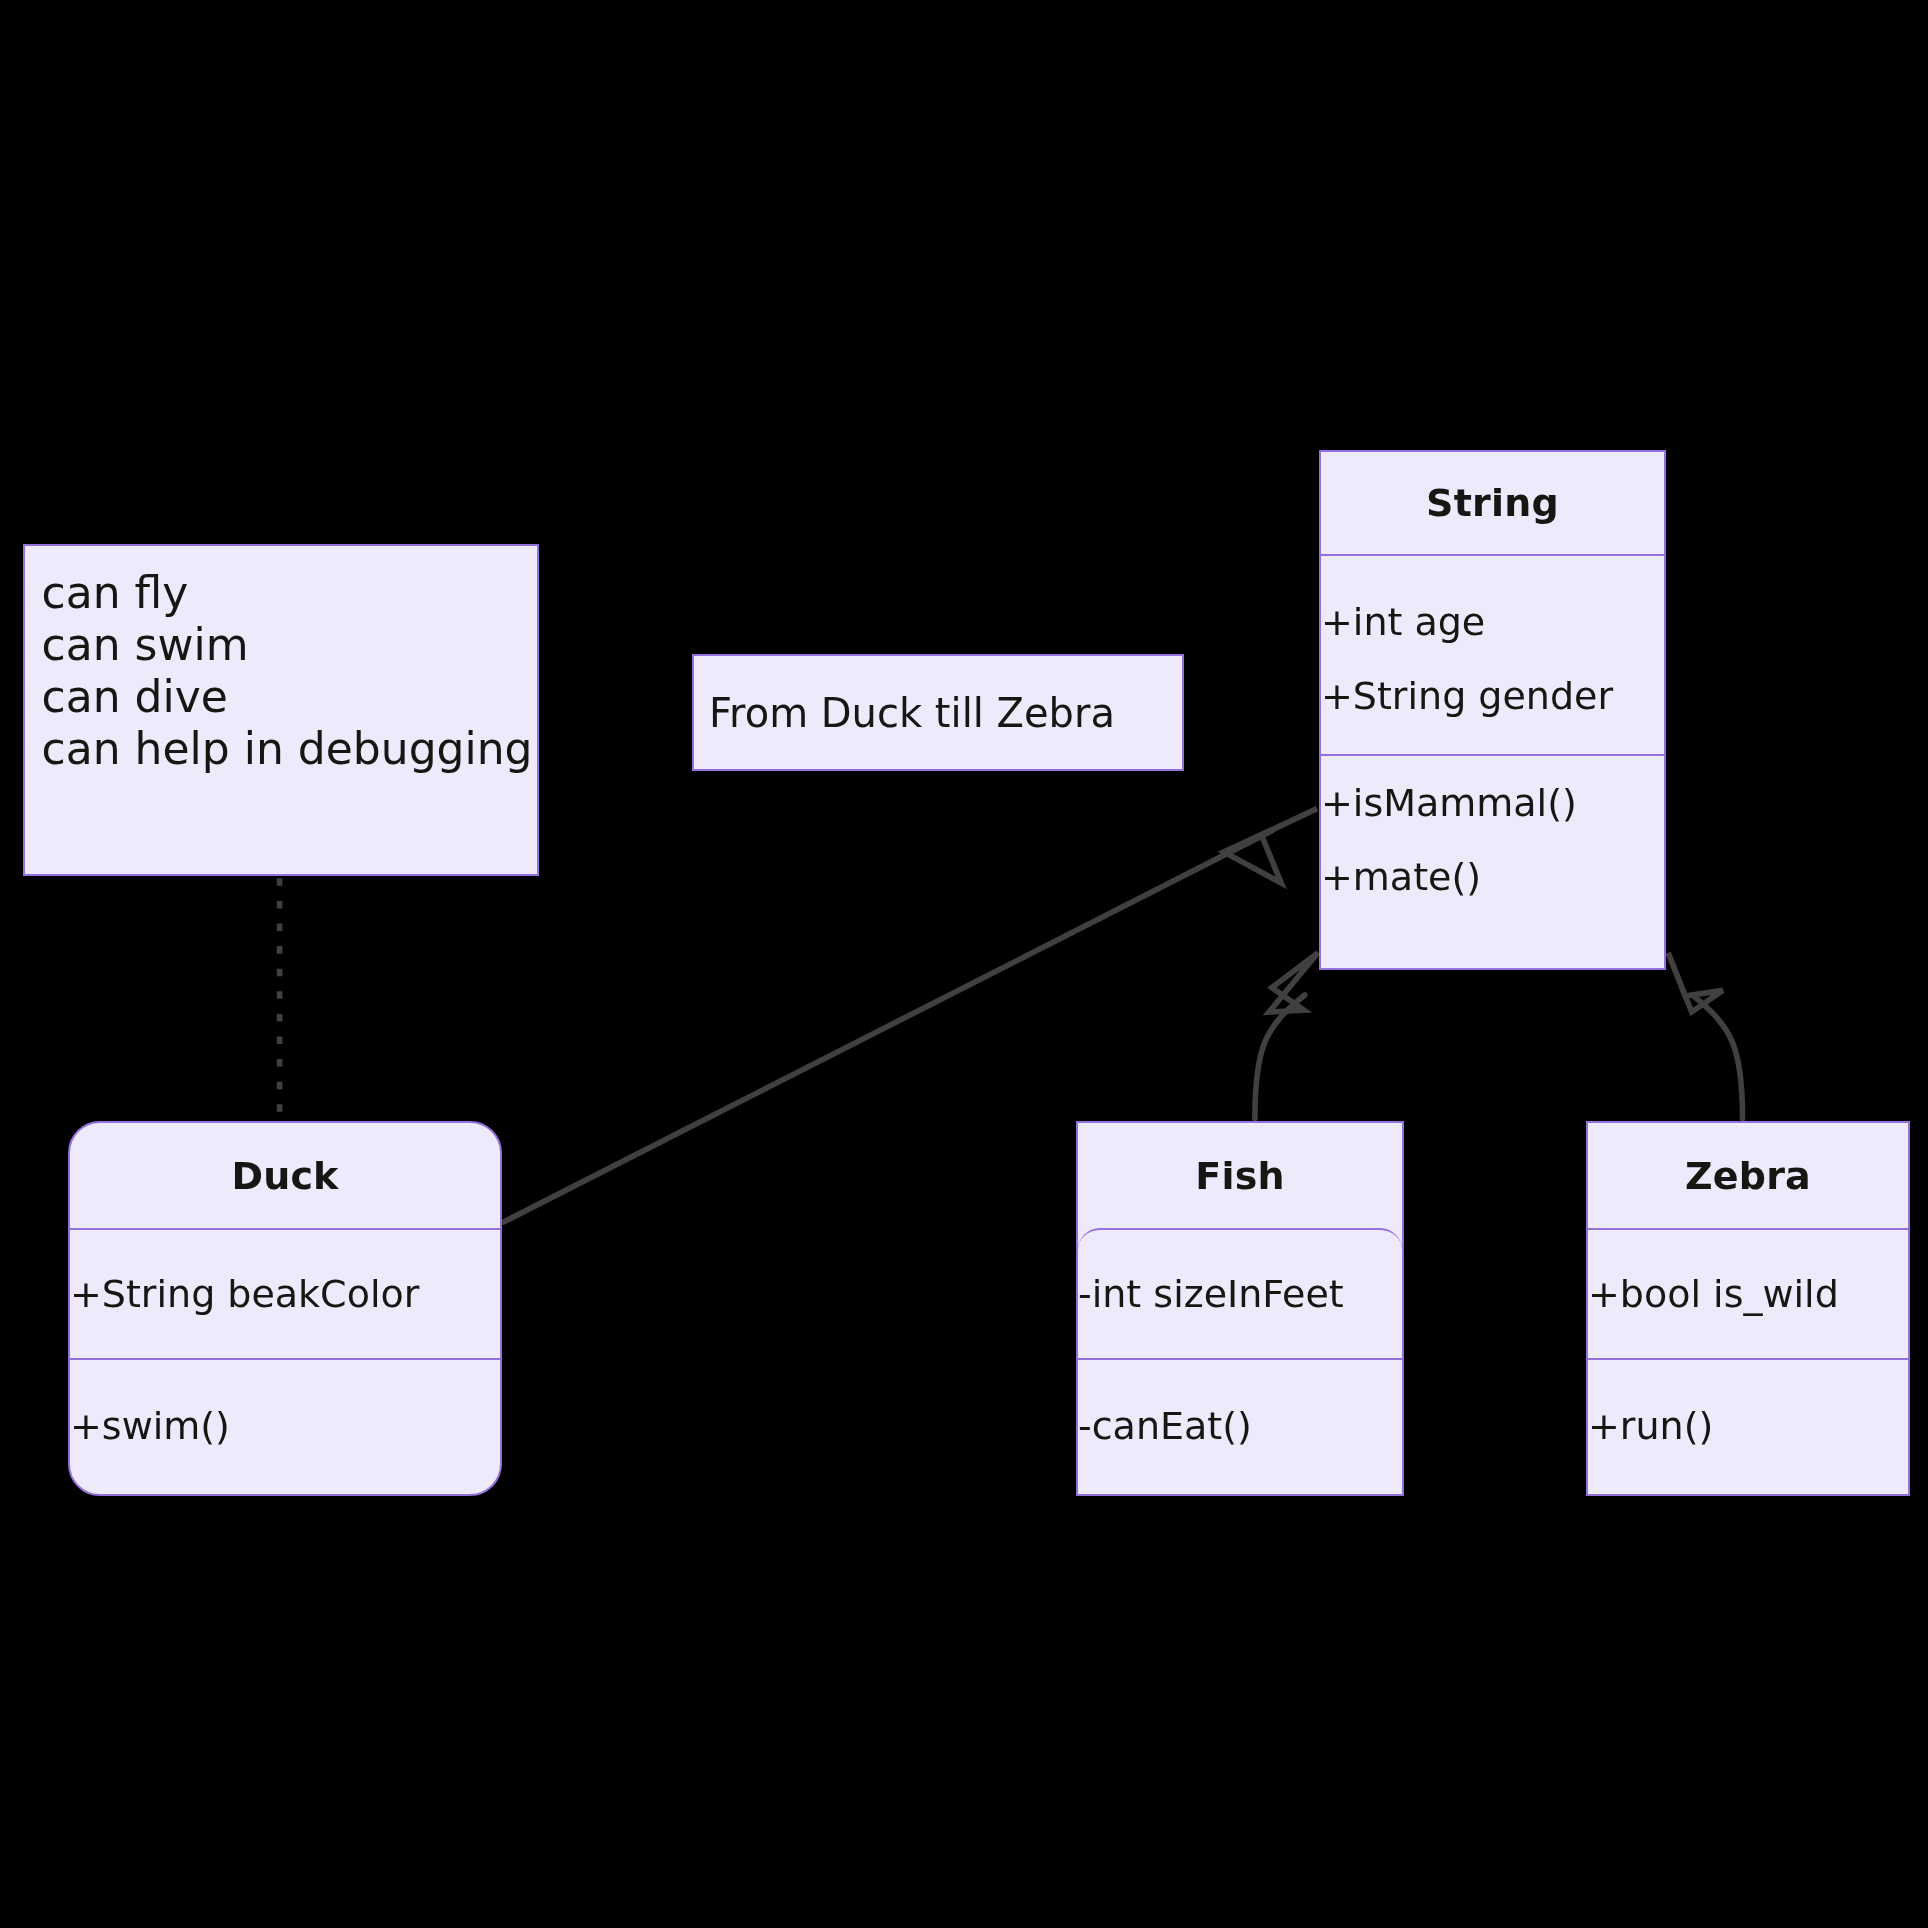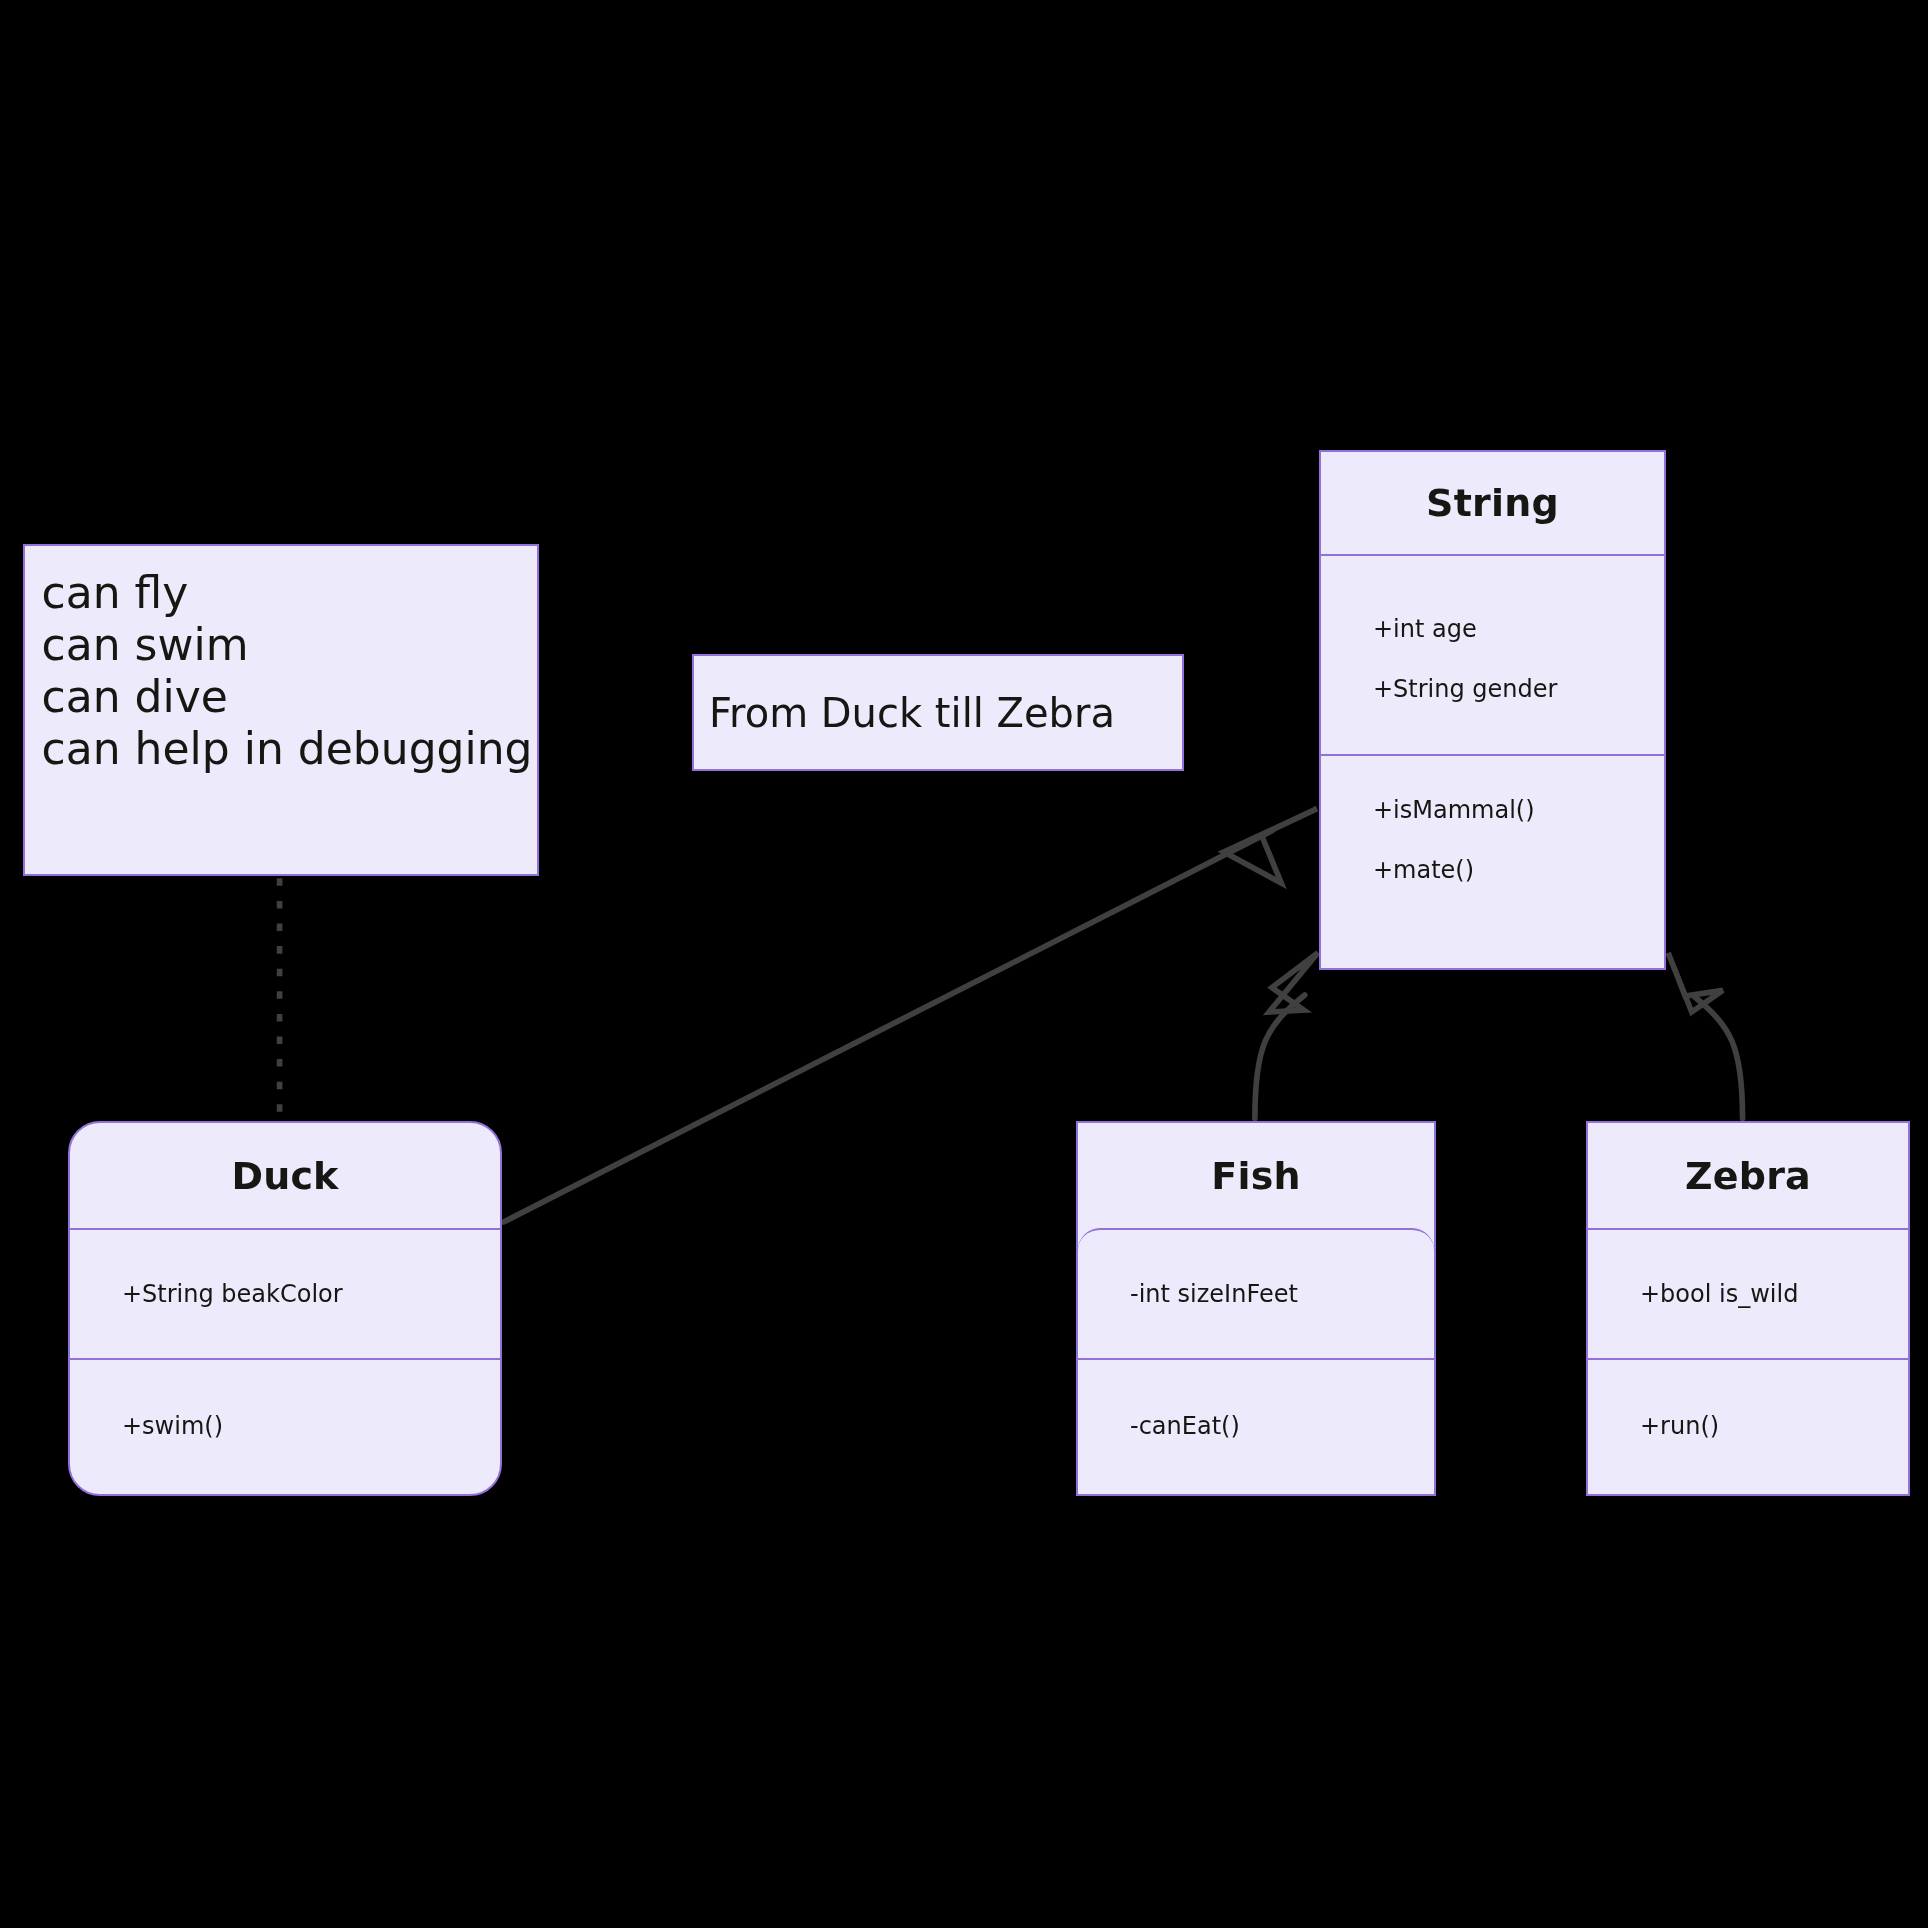--- a/index.html
+++ b/index.html
@@ -45,26 +45,24 @@
   .class-title {
     text-align: center;
     font-weight: bold;
     font-size: 38px;
     color: #161613;
     line-height: 1.0;
     letter-spacing: 0.2px;
   }
 
   .member-line {
-    font-size: 24px;
+    font-size: 38px;
     color: #161613;
     line-height: 1.0;
-    padding-left: 15px;
     white-space: nowrap;
-    margin-left: 37px;
   }
   .member-line + .member-line {
     margin-top: 36px;
   }
 
   
   .note-box {
     position: absolute;
     background: #ECEAFB;
     border: 2.8px solid #9370DB;
@@ -161,21 +159,21 @@
       <div class="class-title">Duck</div>
     </div>
     <div class="compartment" style="height:130px;">
       <div class="member-line">+String beakColor</div>
     </div>
     <div class="compartment" style="height:134px;">
       <div class="member-line">+swim()</div>
     </div>
   </div>
 
-  <div class="uml-box" style="left:1076px; top:1121px; width:360px; height:375px;">
+  <div class="uml-box" style="left:1076px; top:1121px; width:328px; height:375px;">
     <div class="compartment" style="height:105px;">
       <div class="class-title">Fish</div>
     </div>
     <div class="compartment" style="height:130px;border-radius:22px;">
       <div class="member-line">-int sizeInFeet</div>
     </div>
     <div class="compartment" style="height:134px;">
       <div class="member-line">-canEat()</div>
     </div>
   </div>

